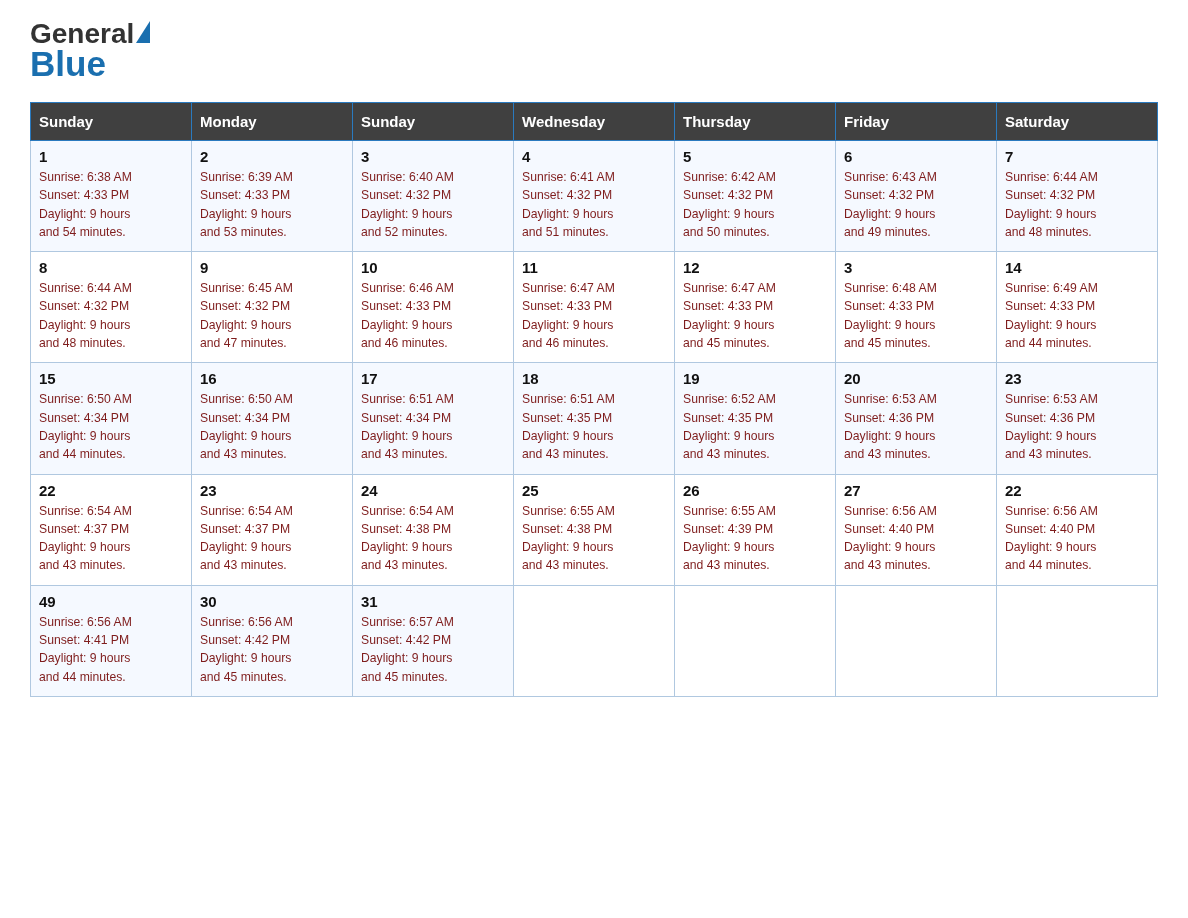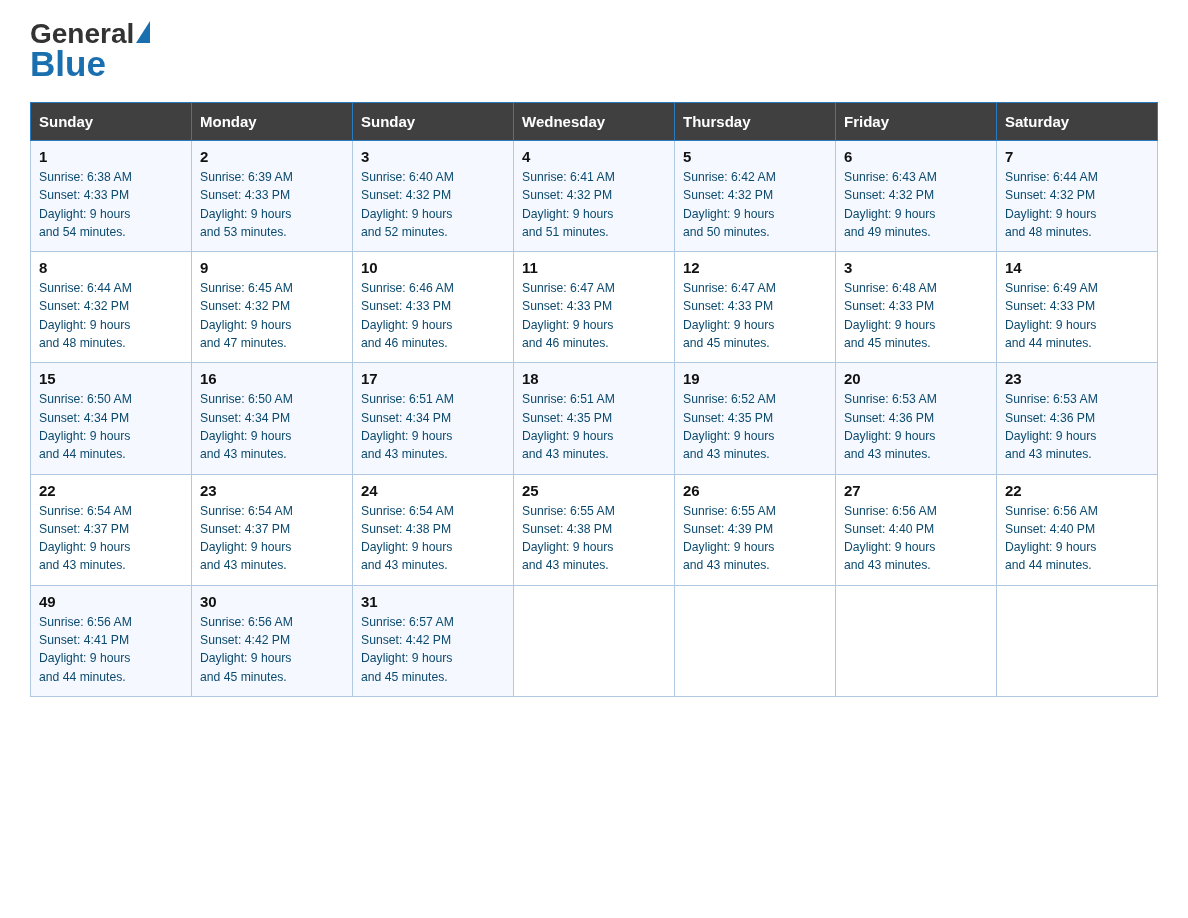--- a/index.html
+++ b/index.html
@@ -85,21 +85,21 @@
     }
     tbody tr td .day-num {
       font-size: 15px;
       font-weight: bold;
       display: block;
       margin-bottom: 3px;
       color: #111;
     }
     tbody tr td .day-info {
       font-size: 12.2px;
-      color: #0c4a6e;
+      color: #7f1d1d;
       line-height: 1.5;
       margin-top: 14px;
     }
     tbody tr:nth-child(odd) td {
       background-color: #f5f9ff;
     }
     tbody tr:nth-child(even) td {
       background-color: #fff;
     }
     .empty-cell {

